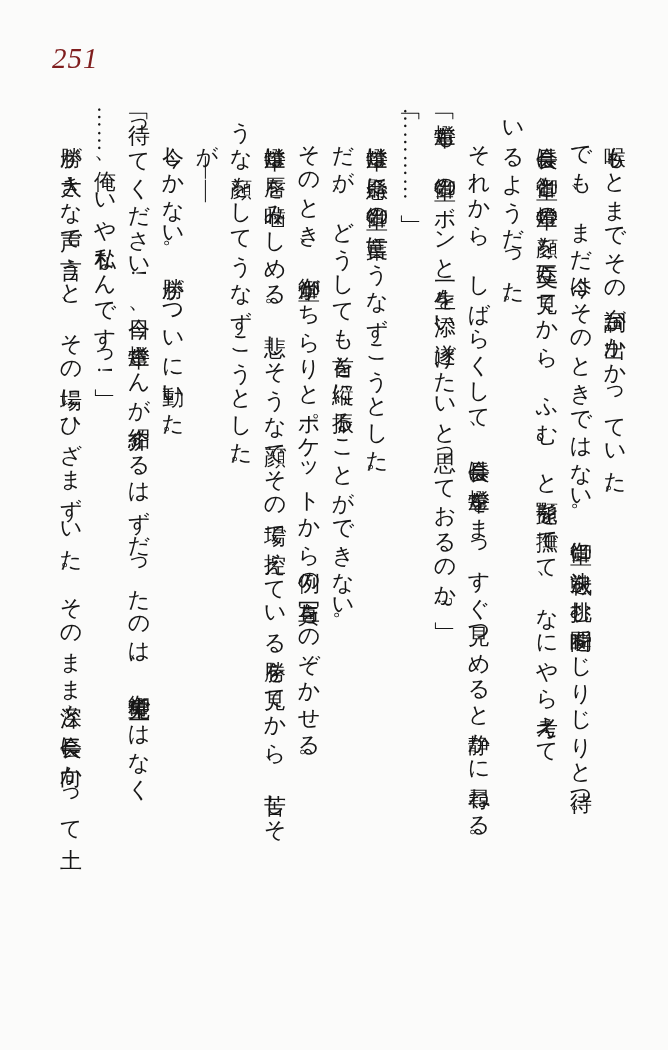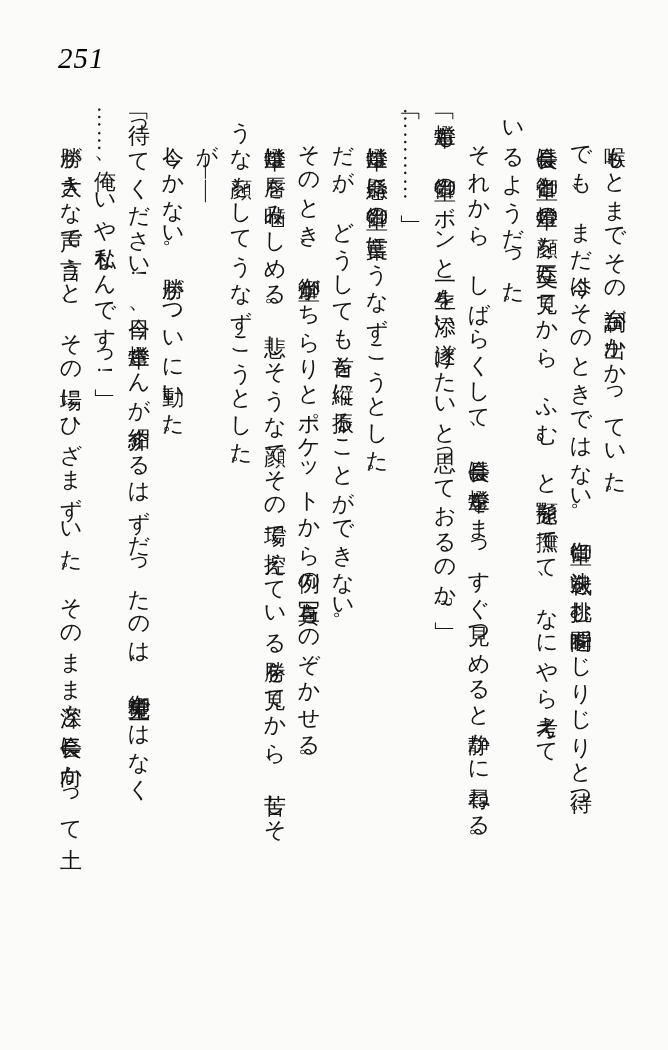--- a/index.html
+++ b/index.html
@@ -10,25 +10,25 @@
     width: 668px;
     height: 1050px;
     position: relative;
     background: #fbfbfa;
     overflow: hidden;
     font-family: "Liberation Serif", "DejaVu Serif", serif;
   }
   .page-number {
     position: absolute;
     top: 42px;
-    left: 58px;
+    left: 52px;
     font-style: italic;
     font-size: 29px;
     letter-spacing: 1px;
-    color: #000000;
+    color: #7f1d1d;
   }
   .text-block {
     position: absolute;
     top: 106px;
     right: 36px;
     height: 892px;
     writing-mode: vertical-rl;
     text-orientation: mixed;
     font-size: 22px;
     line-height: 34px;

